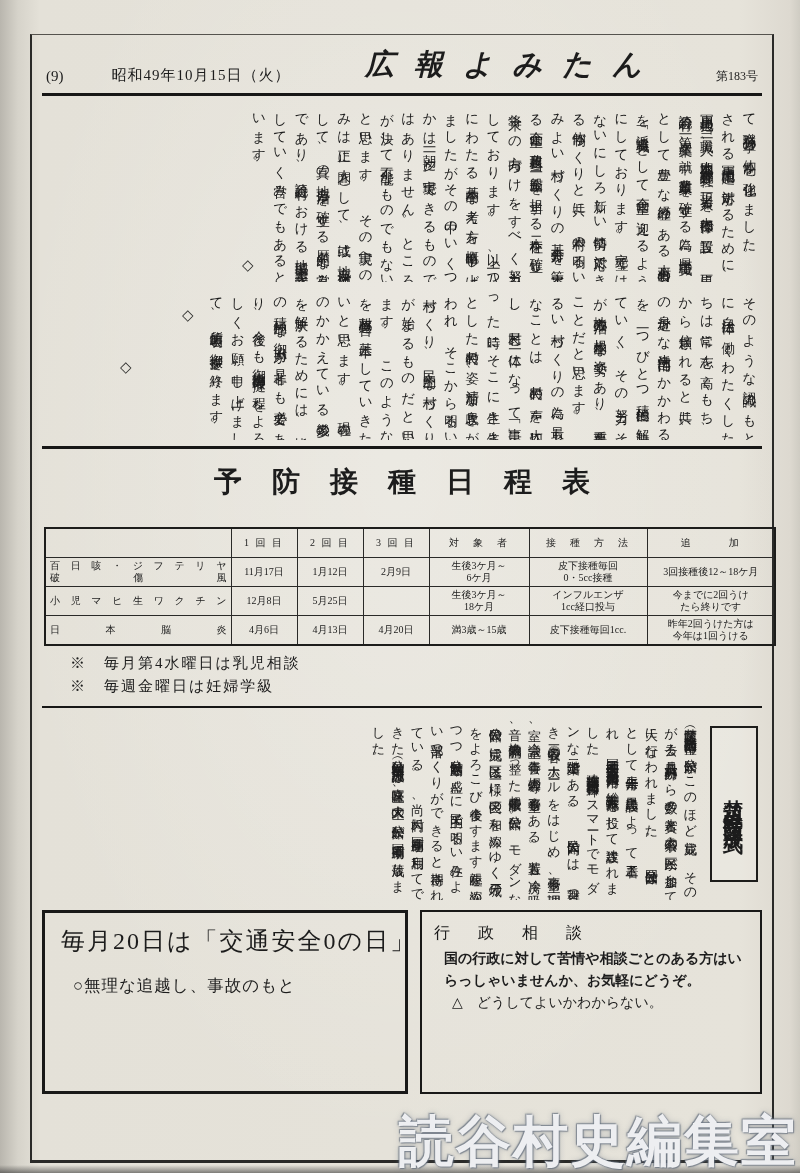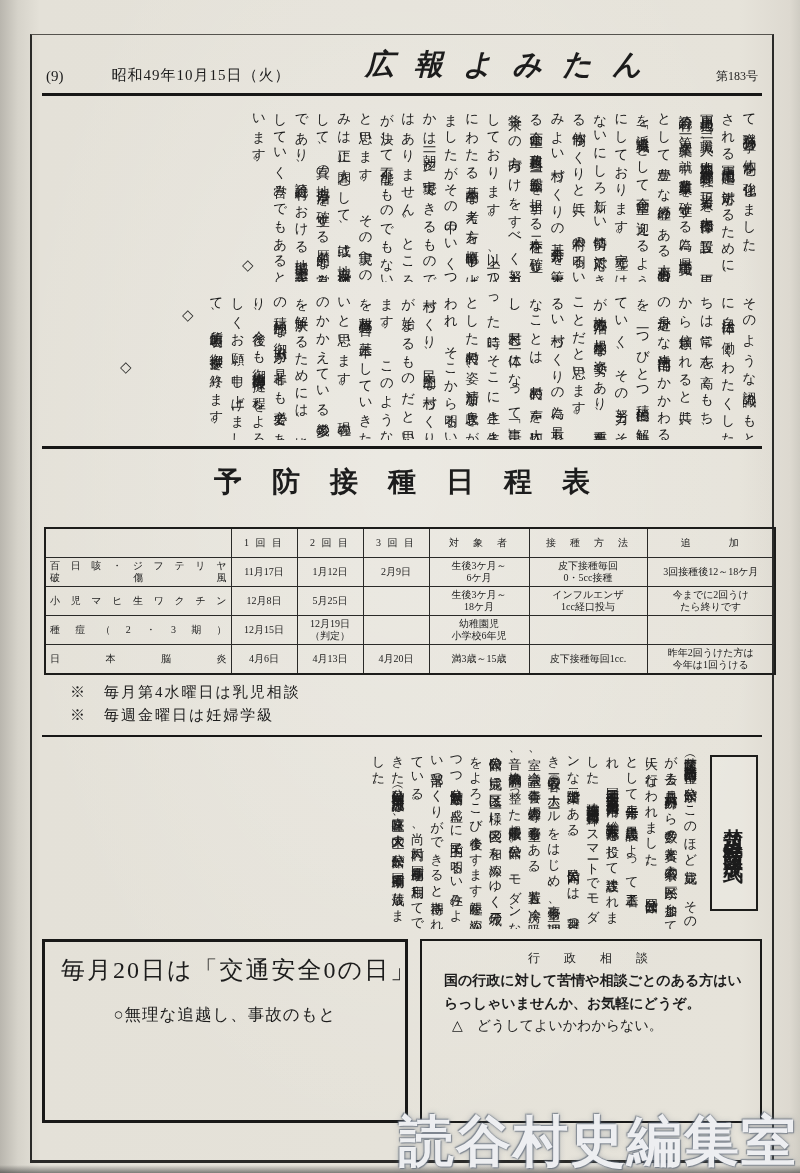--- a/index.html
+++ b/index.html
@@ -52,23 +52,23 @@
   
   .hall{display:flex;padding:10px 2px 0;height:192px;box-sizing:border-box;}
   .hall-text{flex:1;overflow:hidden;font-size:13px;line-height:1.5;letter-spacing:1px;height:100%;}
   .hall-title-box{width:44px;height:152px;margin:8px 2px 0 10px;border:2.5px solid #1d1d1b;
     display:flex;align-items:center;justify-content:center;background:rgba(255,255,255,.15);}
   .hall-title-box span{font-size:20px;font-weight:bold;letter-spacing:5px;}
   
   .boxes{display:flex;gap:12px;margin-top:10px;align-items:stretch;height:184px;}
   .traffic{width:366px;border:3px solid #191918;padding:12px 16px;box-sizing:border-box;}
   .traffic .t-title{font-size:24px;letter-spacing:2px;margin-bottom:16px;white-space:nowrap;}
-  .traffic .t-item{font-size:16.5px;margin:18px 0;letter-spacing:1px;white-space:nowrap;text-align:center;}
+  .traffic .t-item{font-size:16.5px;margin:18px 12px;letter-spacing:1px;white-space:nowrap;}
   .consult{flex:1;border:2px solid #191918;padding:8px 12px;box-sizing:border-box;font-size:14px;line-height:1.6;}
-  .consult .c-title{font-size:12px;letter-spacing:6px;margin-bottom:2px;text-align:center;}
+  .consult .c-title{font-size:16px;letter-spacing:6px;margin-bottom:2px;}
   .consult .c-intro{padding-left:10px;font-weight:bold;}
   .consult .c-item{padding-left:18px;}
   
   .watermark{
     position:absolute;right:2px;bottom:-6px;z-index:5;
     font-family:"Liberation Sans","DejaVu Sans",sans-serif;font-weight:bold;
     font-size:55px;letter-spacing:2px;color:rgba(252,252,253,.9);
     text-shadow:0 0 2px rgba(105,115,130,.9),0 0 6px rgba(105,115,130,.45),
                 1px 1px 1px rgba(90,100,115,.6),-1px -1px 1px rgba(90,100,115,.6);
     white-space:nowrap;pointer-events:none;
@@ -139,31 +139,20 @@
             <td>5月25日</td>
             <td></td>
             <td>生後3ケ月～
 18ケ月</td>
             <td>インフルエンザ
 1cc経口投与</td>
             <td>今までに2回うけ
 たら終りです</td>
           </tr>
           <tr>
-            <td class="rowlabel">種痘（2・3期）</td>
-            <td>12月15日</td>
-            <td>12月19日
-（判定）</td>
-            <td></td>
-            <td>幼稚園児
-小学校6年児</td>
-            <td></td>
-            <td></td>
-          </tr>
-          <tr>
             <td class="rowlabel">日本脳炎</td>
             <td>4月6日</td>
             <td>4月13日</td>
             <td>4月20日</td>
             <td>満3歳～15歳</td>
             <td>皮下接種毎回1cc.</td>
             <td>昨年2回うけた方は
 今年は1回うける</td>
           </tr>
         </tbody>

